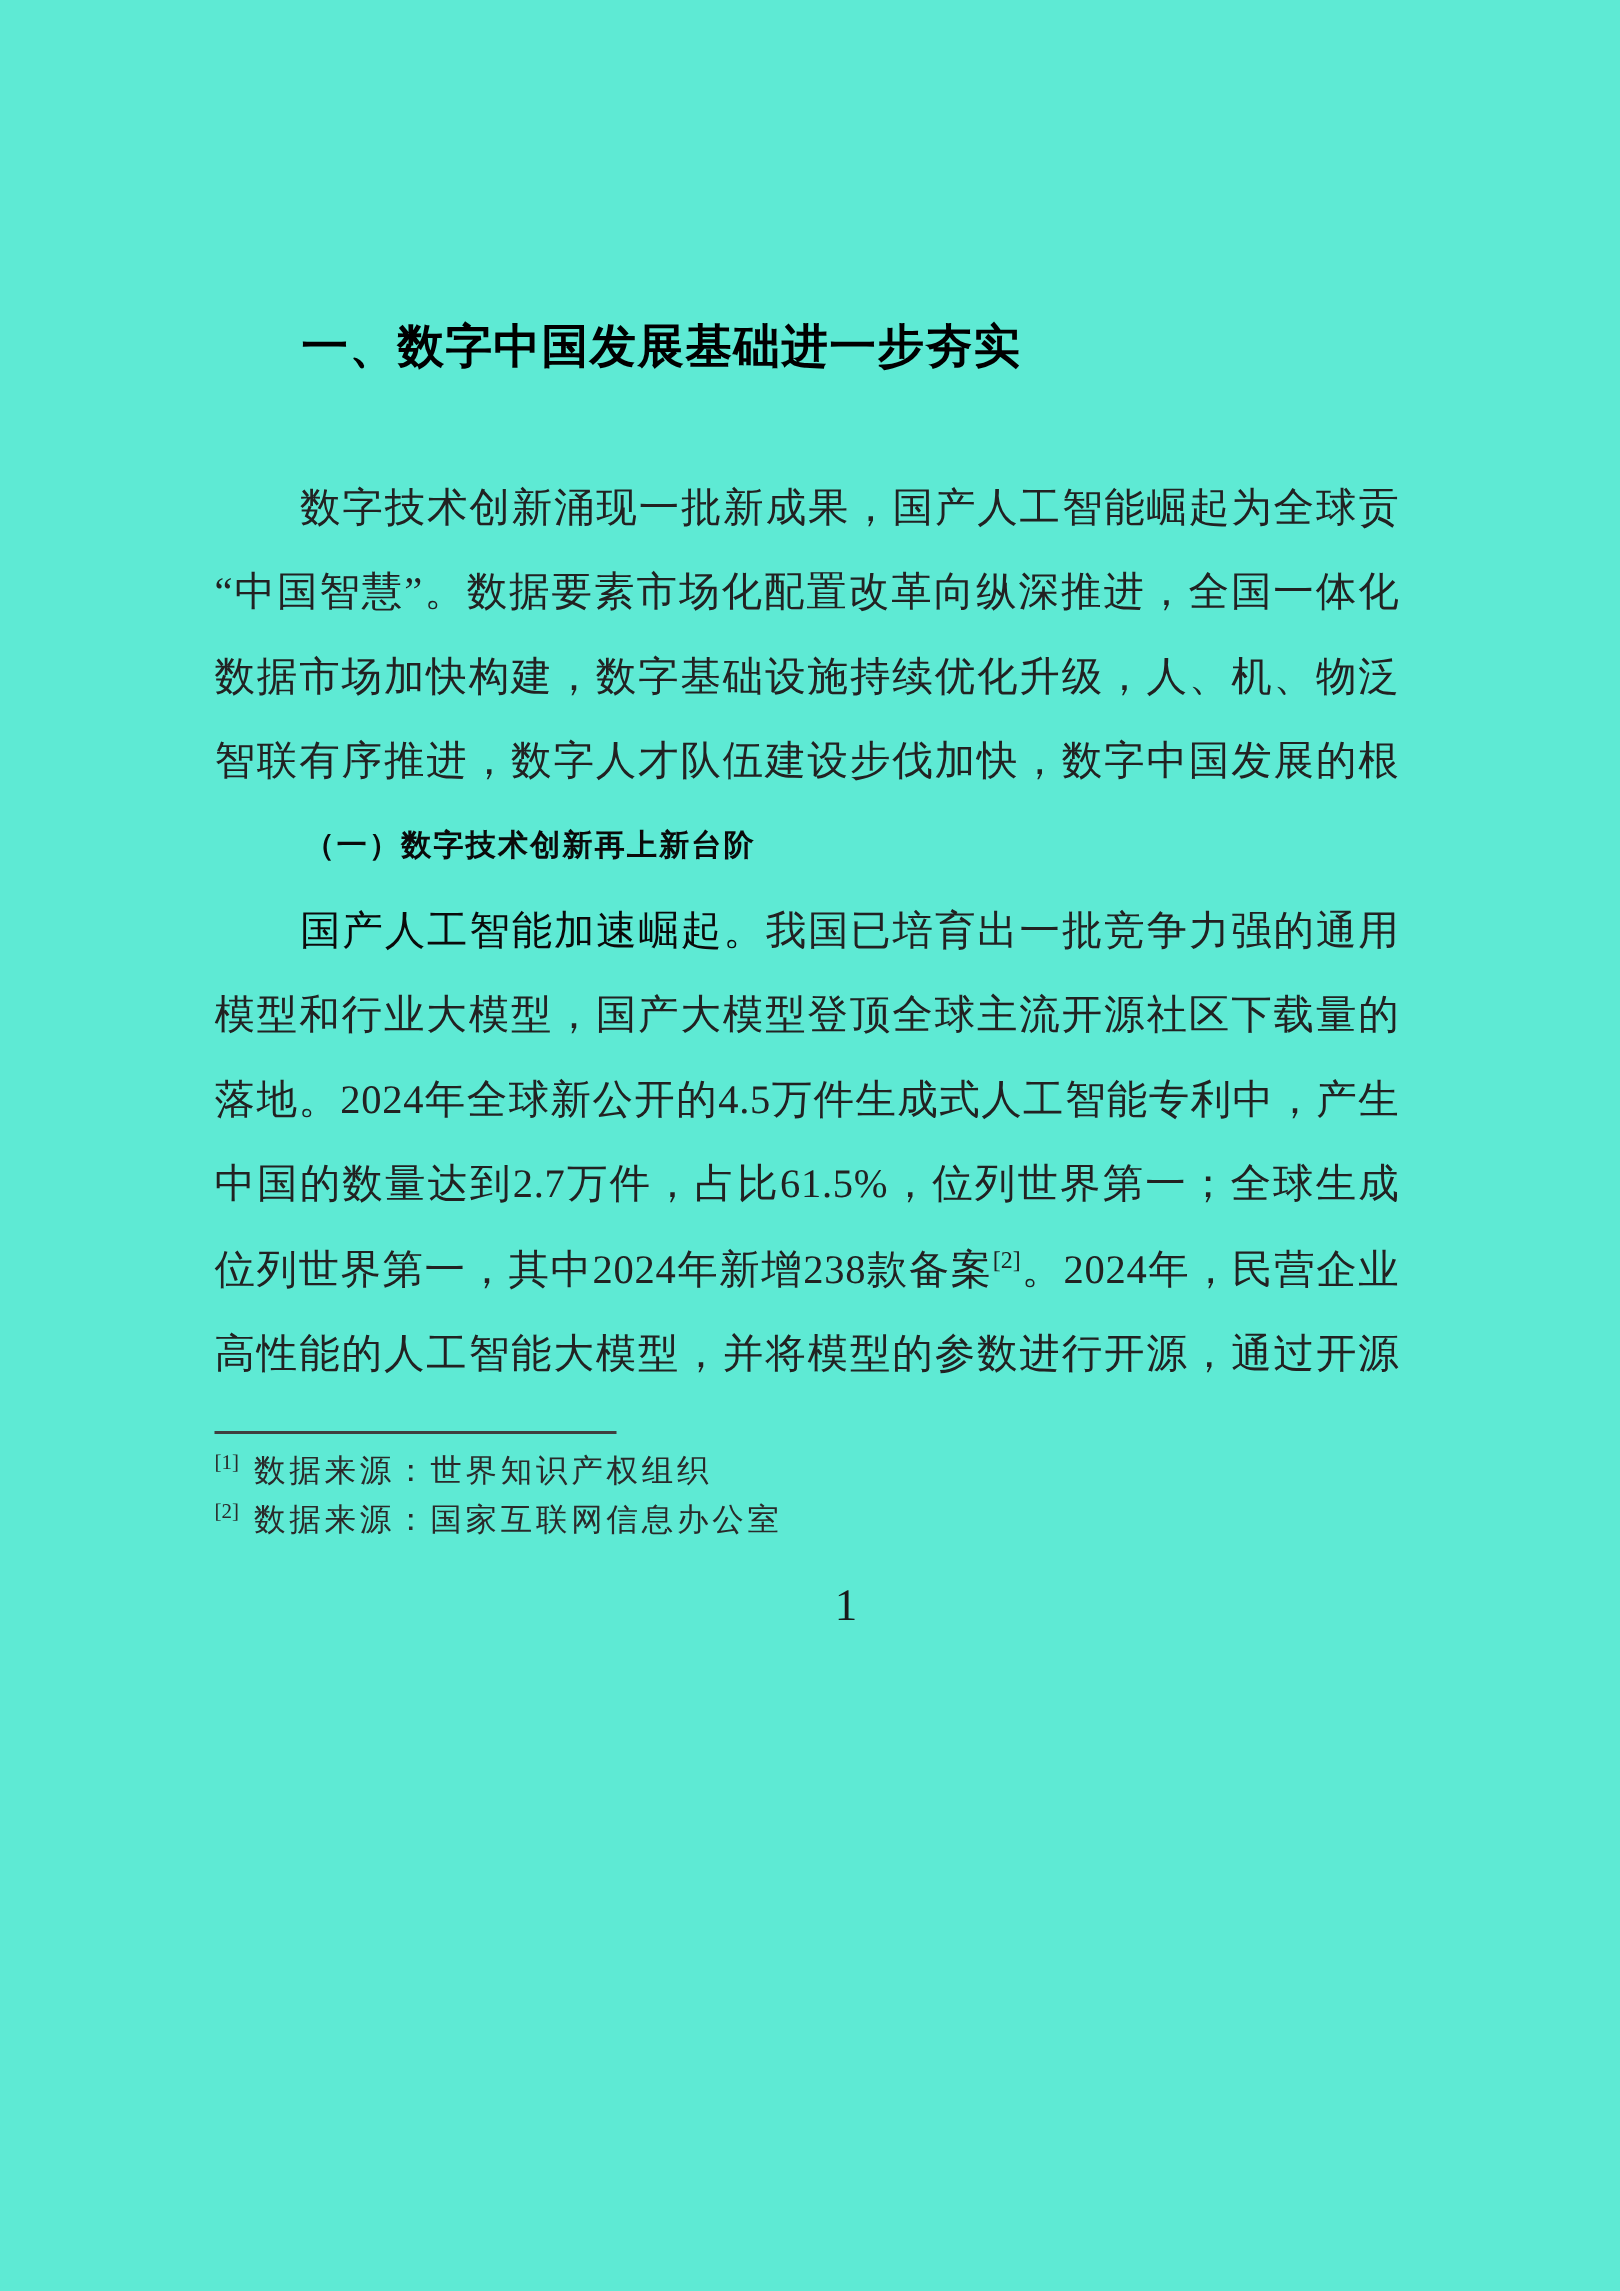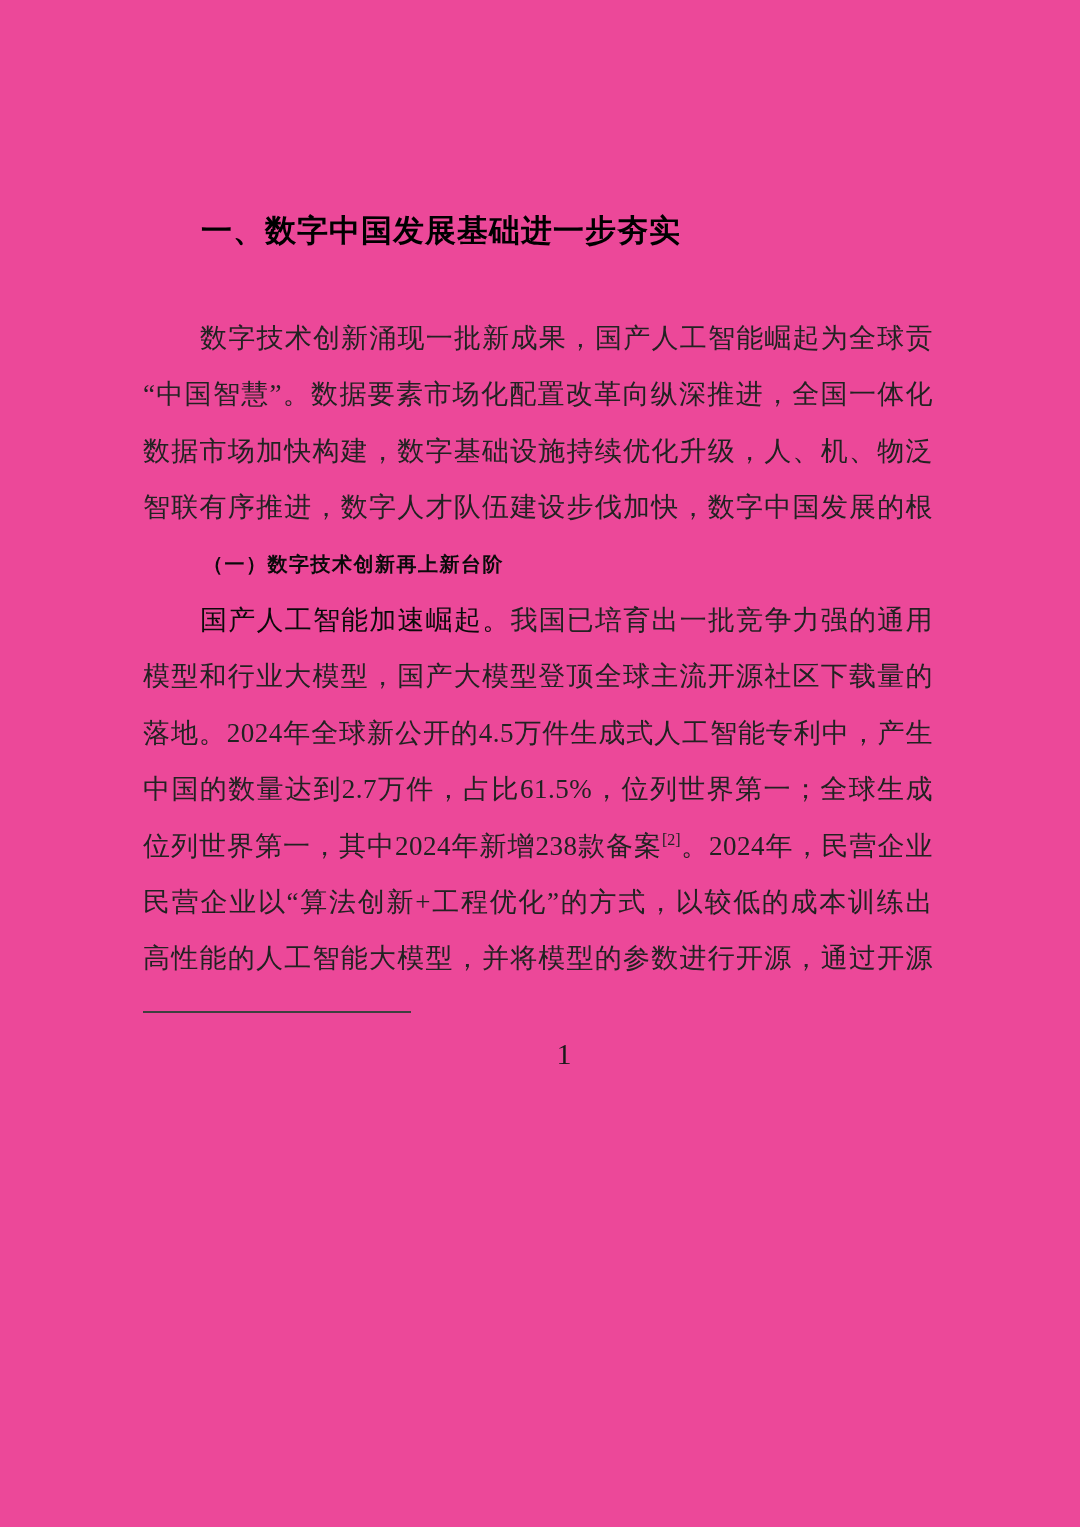--- a/index.html
+++ b/index.html
@@ -5,21 +5,21 @@
   html, body {
     margin: 0;
     padding: 0;
     background: #ffffff;
   }
   .page {
     position: relative;
     width: 1080px;
     height: 1527px;
     box-sizing: border-box;
-    background: #ec4899;
+    background: #5eead4;
     padding: 212px 147px 0 143px;
     font-family: "Liberation Serif", "DejaVu Serif", serif;
     color: #1f1f1f;
     overflow: hidden;
   }
   .doc-title {
     margin: 0 0 0 58px;
     font-family: "Liberation Sans", "DejaVu Sans", sans-serif;
     font-weight: 700;
     font-size: 31px;
@@ -107,23 +107,26 @@
       </div>
 
     <div class="sub-line">（一）数字技术创新再上新台阶</div>
 
     <div>
         <div class="line indent"><span class="bold">国产人工智能加速崛起。</span><span>我国已培育出一批竞争力强的通用大</span></div>
         <div class="line"><span>模型和行业大模型，国产大模型登顶全球主流开源社区下载量的榜</span></div>
         <div class="line"><span>落地。2024年全球新公开的4.5万件生成式人工智能专利中，产生自</span></div>
         <div class="line"><span>中国的数量达到2.7万件，占比61.5%，位列世界第一；全球生成式</span></div>
         <div class="line"><span>位列世界第一，其中2024年新增238款备案</span><sup class="supref">[2]</sup><span>。2024年，民营企业积极</span></div>
-        <div class="line"><span>民营企业以“算法创新+工程优化”的方式，以较低的成本训练出</span></div>
         <div class="line"><span>高性能的人工智能大模型，并将模型的参数进行开源，通过开源模</span></div>
       </div>
   </div>
 
   <div class="footnote-rule"></div>
 
+  <div class="footnotes">
+      <div class="footnote"><sup class="fn-marker">[1]</sup><span>数据来源：世界知识产权组织</span></div>
+      <div class="footnote"><sup class="fn-marker">[2]</sup><span>数据来源：国家互联网信息办公室</span></div>
+    </div>
 
   <div class="page-number">1</div>
 
 </div>
 
 </body></html>

